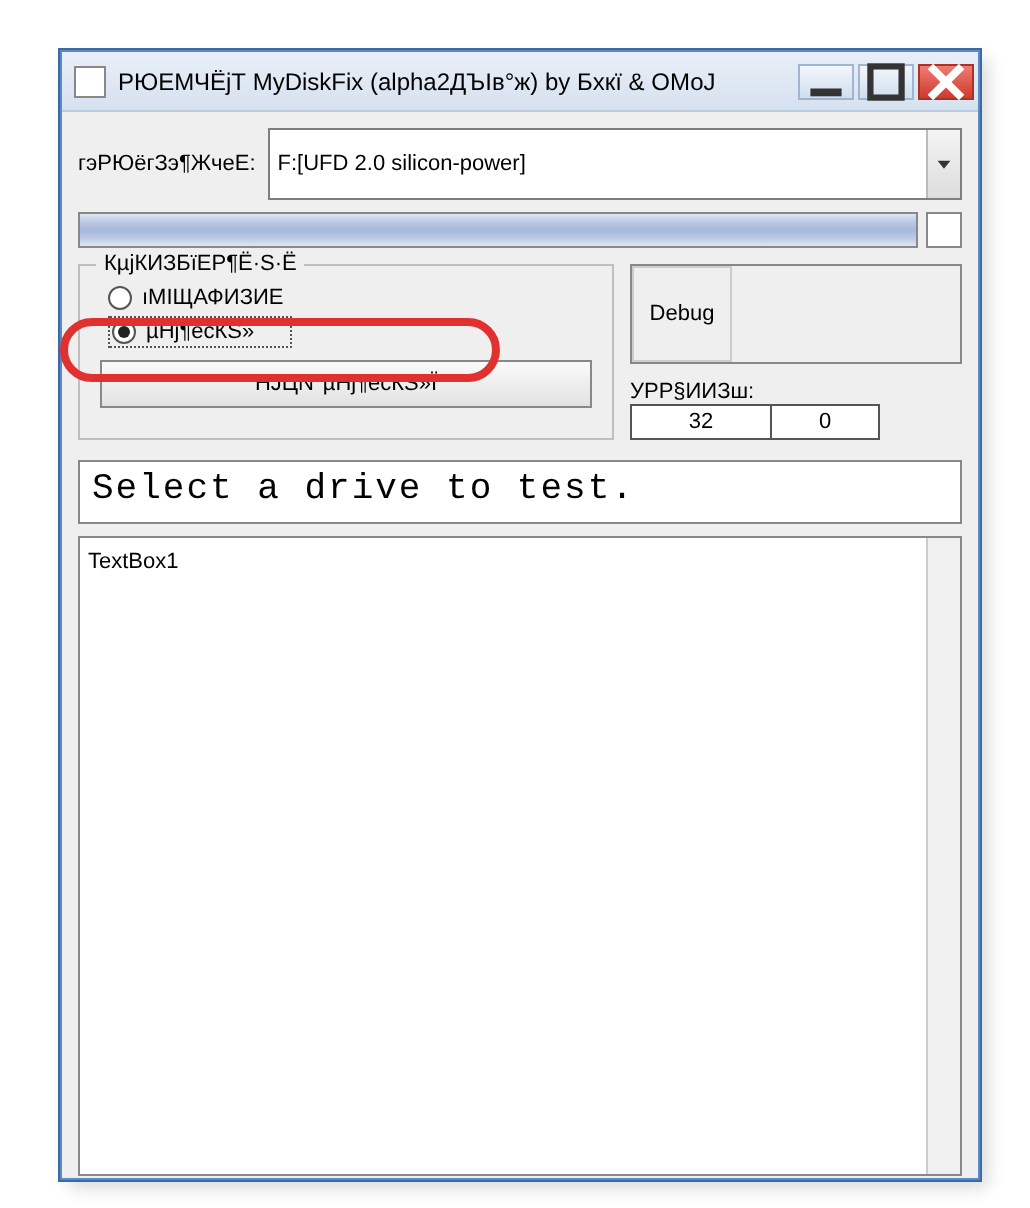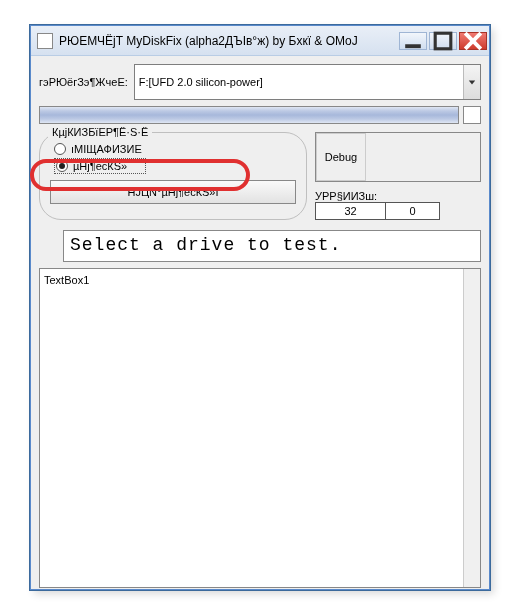--- a/index.html
+++ b/index.html
@@ -94,21 +94,21 @@
   .right-grid .leftcell { grid-row: span 2; }
   .countlabel { margin-top:8px; }
   .counts { display:flex;text-align:right; }
   .counts div {
     border:1px solid #555; border-right:none; width:70px; height:18px;
     display:flex;align-items:center;justify-content:center; background:#fff;
   }
   .counts div:last-child { border-right:1px solid #555; width:55px;}
   .bigmsg {
     margin-top:10px; border:1px solid #888; background:#fff; height:32px;
-    padding:4px 6px; font-family: "Courier New", monospace; font-size:18px; letter-spacing:1px;margin-left:24px;
+    padding:4px 6px; font-family: "Courier New", monospace; font-size:18px; letter-spacing:1px;
   }
   .textbox {
     margin-top:6px; border:1px solid #888; background:#fff;
     height:320px; padding:4px; font-size:12px; position:relative; overflow:hidden;
   }
   .textbox::after{ 
     content:""; position:absolute; right:0;top:0;bottom:0;width:16px;
     background:#f0f0f0; border-left:1px solid #ccc;
   }
   .sb-up,.sb-down{
@@ -161,21 +161,21 @@
     </div>
 
     <div class="progress-outer">
       <div class="progressbar">
         <div class="progressbar-in"></div>
       </div>
       <div class="smallsq"></div>
     </div>
 
     <div class="midrow" style="position:relative;">
-      <div class="groupbox" style="position:relative;border-radius:22px;">
+      <div class="groupbox" style="position:relative;">
         <div class="groupbox-title">КµјКИЗБїЕР¶Ё·Ѕ·Ё</div>
         <div class="radio-row">
           <div class="radio"></div>
           <span>ıМІЩАФИЗИЕ</span>
         </div>
         <div class="radio-row" style="border:1px dotted #555;padding:1px 18px 1px 1px; width:fit-content;">
           <div class="radio checked"></div>
           <span>µНј¶ёсКЅ»</span>
         </div>
         <div class="btn wide-btn">

